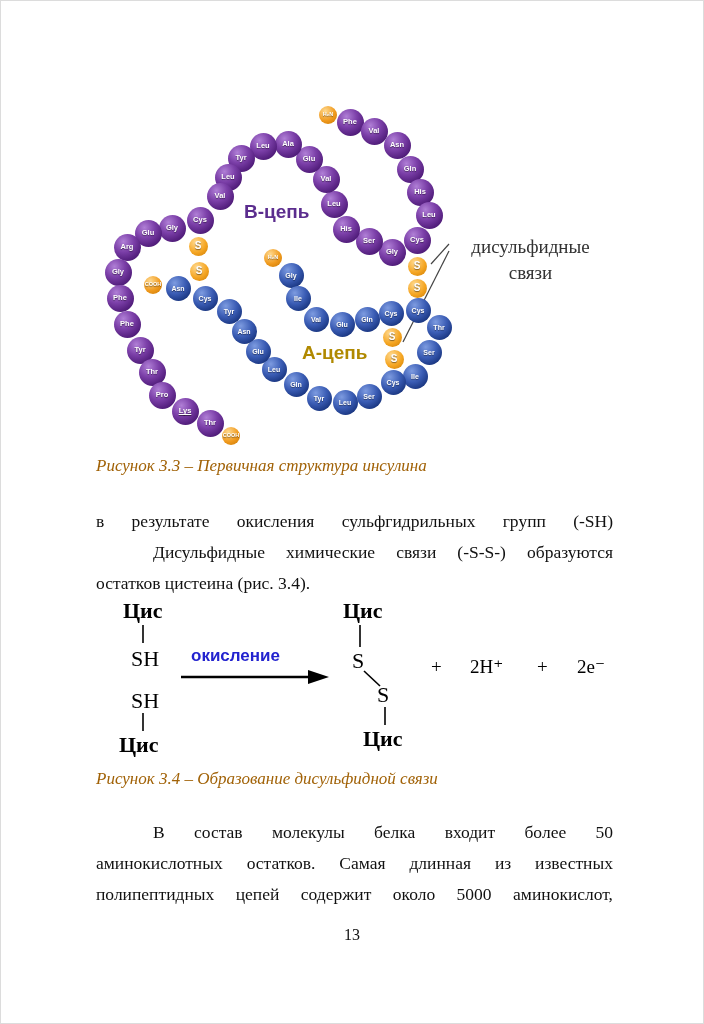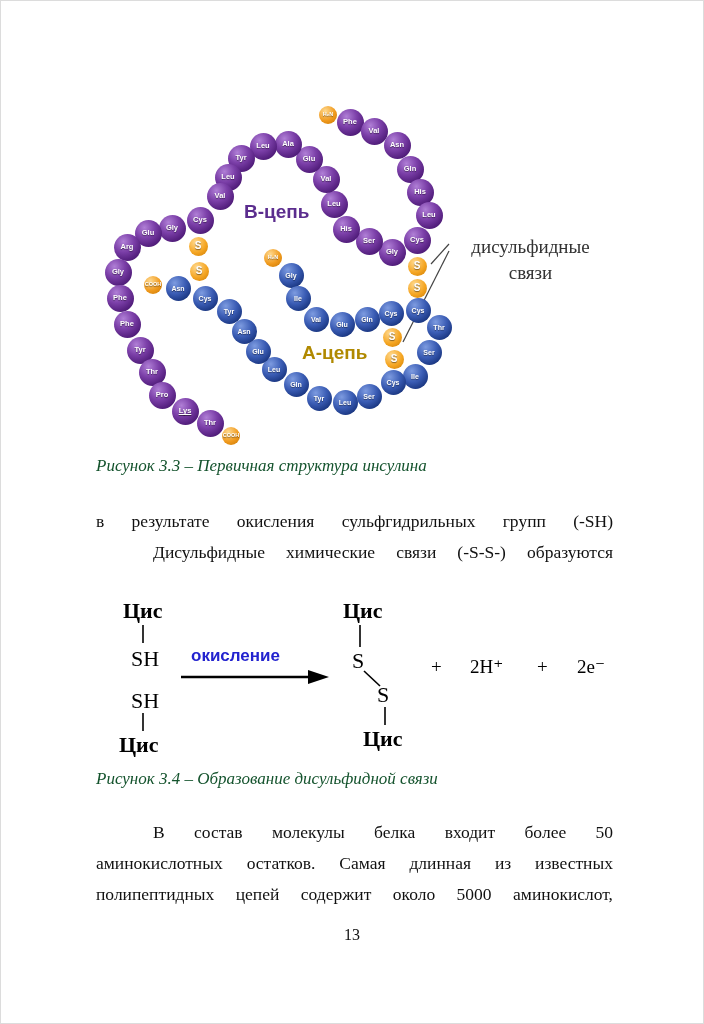--- a/index.html
+++ b/index.html
@@ -31,21 +31,21 @@
 
   .chain-label{position:absolute; z-index:2; font-weight:bold; font-size:19px;
     font-family:"Liberation Sans",sans-serif;}
   .chain-label.b{left:243px; top:200px; color:#5b2d8e;}
   .chain-label.a{left:301px; top:341px; color:#b08900;}
   .disulfide-label{position:absolute; z-index:2; left:447px; top:233px; width:165px;
     text-align:center; font-size:19px; line-height:26px; color:#333;
     font-family:"Liberation Serif",serif;}
 
   
-  .caption{position:absolute; left:95px; width:520px; font-style:italic; font-size:17px; color:#14532d;}
+  .caption{position:absolute; left:95px; width:520px; font-style:italic; font-size:17px; color:#a16207;}
   .para{position:absolute; left:95px; width:517px; font-size:17.5px; line-height:31px; color:#111;}
   .jline{text-align:justify; text-align-last:justify;}
   .indent{text-indent:57px;}
   .pageno{position:absolute; left:0; right:0; top:925px; text-align:center; font-size:16px;}
 
   
   .fig34{position:absolute; left:104px; top:596px; width:560px; height:180px;}
   .fig34 svg{position:absolute; left:0; top:0;}
   .f34t{position:absolute; font-family:"Liberation Serif","DejaVu Serif",serif; color:#000; line-height:1.1;}
   .cys{font-weight:bold; font-size:22px;}
@@ -132,20 +132,21 @@
       <div>дисульфидные</div>
       <div>связи</div>
     </div>
   </div>
 
   <div class="caption" style="top:455px">Рисунок 3.3 – Первичная структура инсулина</div>
 
   <div class="para" style="top:505px">
     <div class="jline">в результате окисления сульфгидрильных групп (-SH)</div>
     <div class="jline indent">Дисульфидные химические связи (-S-S-) образуются</div>
+    <div>остатков цистеина (рис. 3.4).</div>
   </div>
 
   <div class="fig34">
     <svg width="560" height="180">
       <line x1="38" y1="28" x2="38" y2="46" stroke="#000" stroke-width="1.6"></line>
       <line x1="38" y1="116" x2="38" y2="134" stroke="#000" stroke-width="1.6"></line>
       <line x1="76" y1="80" x2="203" y2="80" stroke="#000" stroke-width="2.5"></line>
       <polygon points="203,73 224,80 203,87" fill="#000"></polygon>
       <line x1="255" y1="28" x2="255" y2="50" stroke="#000" stroke-width="1.6"></line>
       <line x1="259" y1="74" x2="275" y2="89" stroke="#000" stroke-width="1.6"></line>

